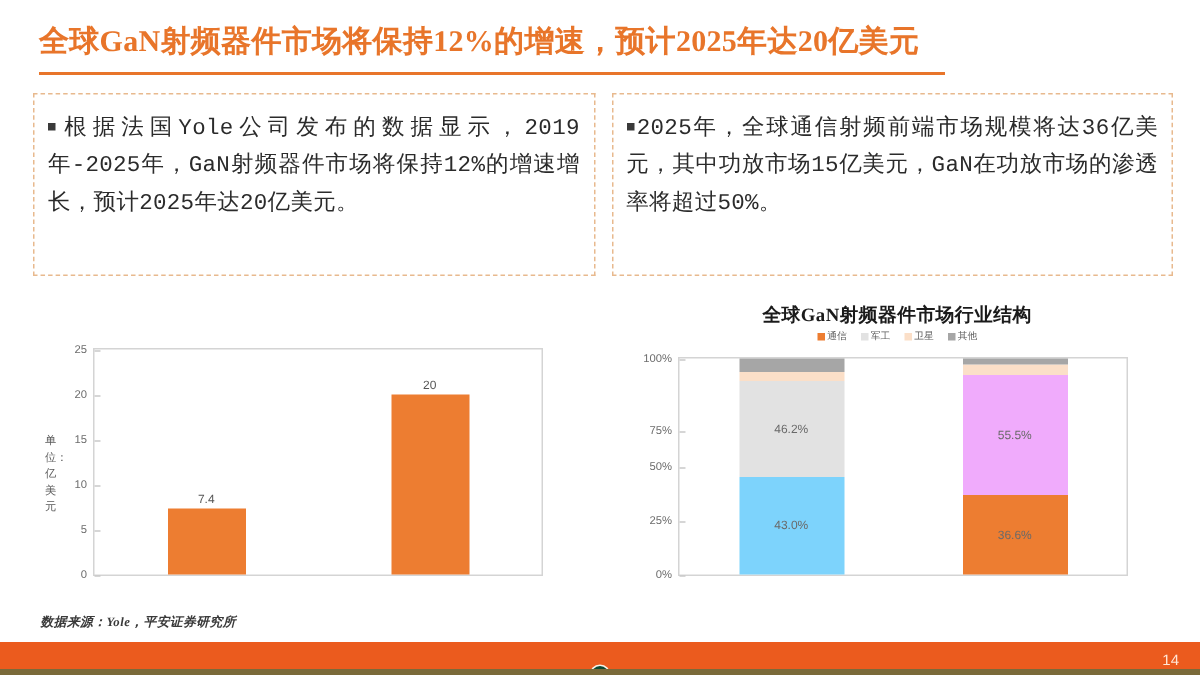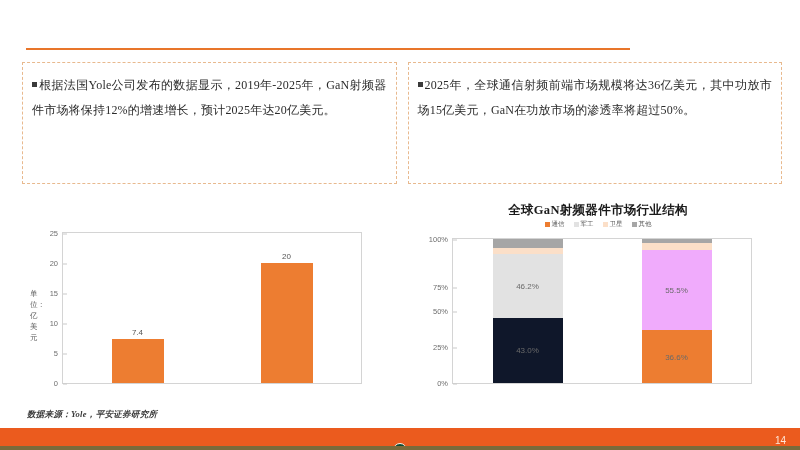--- a/index.html
+++ b/index.html
@@ -38,22 +38,22 @@
   
   .boxes { position: absolute; left: 22px; top: 62px; width: 760px; height: 122px;
            display: flex; gap: 11px; }
   .bullet-box {
     flex: 1;
     border: 1px dashed #E8B98E;
     padding: 10px 9px 8px 9px;
     background: #ffffff;
   }
   .bullet-text {
-    font-size: 12px; line-height: 25px; color: #2b2b2b;
-    font-family: Liberation Serif, serif;
+    font-size: 15px; line-height: 25px; color: #2b2b2b;
+    font-family: Liberation Mono, monospace;
     text-align: justify;
     letter-spacing: 0.2px;
   }
   .bullet-text .mark {
     display: inline-block; width: 5px; height: 5px;
     background: #3a3a3a; vertical-align: 2px; margin-right: 2px;
   }
 
   
   .charts { position: absolute; left: 0; top: 196px; width: 800px; height: 230px; }
@@ -150,20 +150,21 @@
   }
   .footer-strip {
     position: absolute; left: 0; bottom: 0; width: 800px; height: 4px;
     background: #7a6a3a;
   }
 </style>
 </head>
 <body>
 
 <div class="header">
+  <div class="slide-title">全球GaN射频器件市场将保持12%的增速，预计2025年达20亿美元</div>
   <div class="title-rule"></div>
 
 </div>
 
 <div class="boxes">
   <div class="bullet-box">
     <div class="bullet-text"><span class="mark"></span><span>根据法国Yole公司发布的数据显示，2019年-2025年，GaN射频器件市场将保持12%的增速增长，预计2025年达20亿美元。</span></div>
   </div>
   <div class="bullet-box">
     <div class="bullet-text"><span class="mark"></span><span>2025年，全球通信射频前端市场规模将达36亿美元，其中功放市场15亿美元，GaN在功放市场的渗透率将超过50%。</span></div>
@@ -210,21 +211,21 @@
           <span class="rc-legend-label">其他</span>
         </div>
       </div>
     <div class="rc-plot" id="rc-plot">
         <div class="rc-ytick" style="top: 144px;">0%</div>
         <div class="rc-ytick" style="top: 108px; margin-left: 17px;">25%</div>
         <div class="rc-ytick" style="top: 72px;">50%</div>
         <div class="rc-ytick" style="top: 48px;">75%</div>
         <div class="rc-ytick" style="top: 0px;">100%</div>
         <div class="rc-stack" style="left: 39.5px; width: 70px; height: 144px; display: flex; flex-direction: column-reverse;">
-          <div class="rc-seg" style="background: #0f172a; height: 68px;">
+          <div class="rc-seg" style="background: #7dd3fc; height: 68px;">
             <span class="rc-seg-label">43.0%</span>
           </div>
           <div class="rc-seg" style="background: rgb(226, 226, 226); height: 66.528px;">
             <span class="rc-seg-label">46.2%</span>
           </div>
           <div class="rc-seg" style="background: rgb(251, 223, 200); height: 6.192px;"></div>
           <div class="rc-seg" style="background: rgb(166, 166, 166); height: 9.36px;"></div>
         </div>
         <div class="rc-xlabel" style="left: 74.5px;">2019年</div>
         <div class="rc-stack" style="left: 188.5px; width: 70px; height: 144px; display: flex; flex-direction: column-reverse;">

